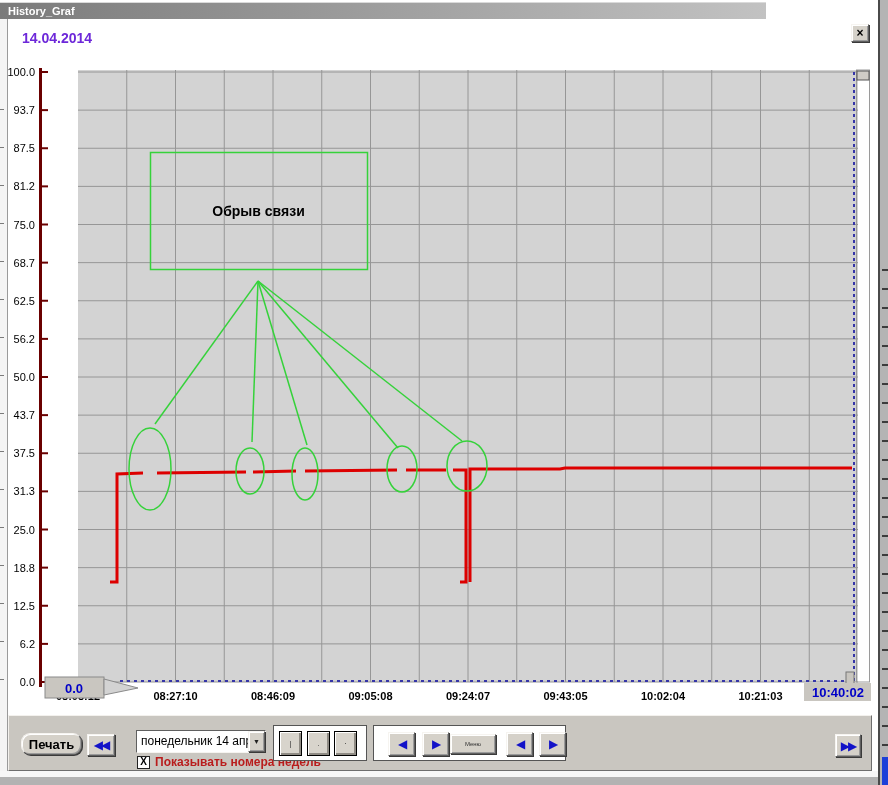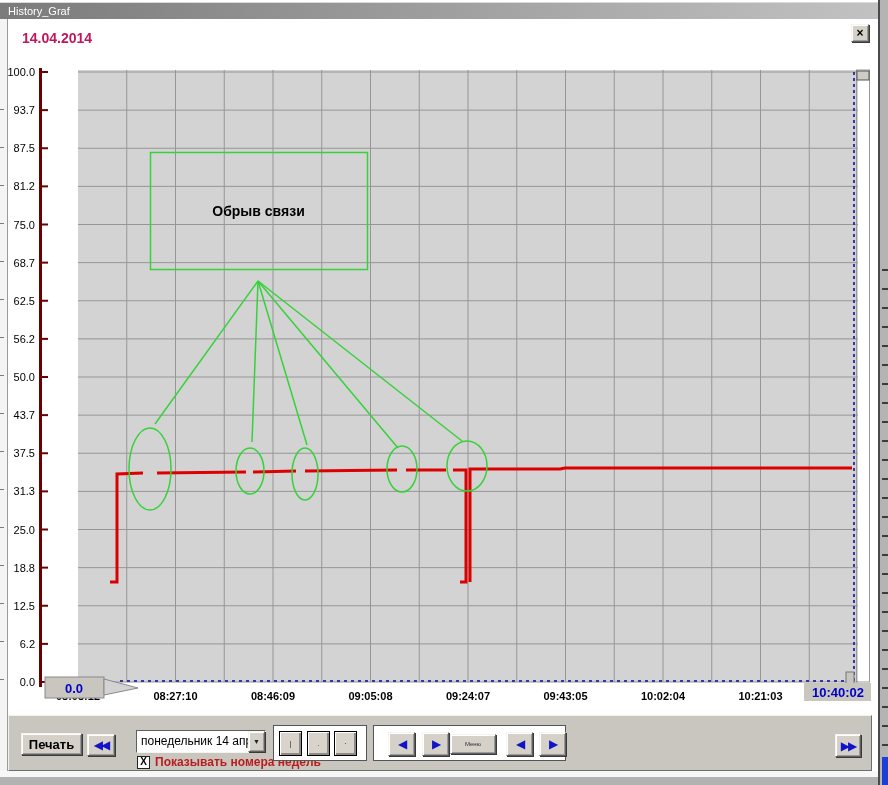--- a/index.html
+++ b/index.html
@@ -1,43 +1,43 @@
 <!DOCTYPE html>
 <html><head>
 <meta charset="utf-8">
 <style>
   html,body{margin:0;padding:0;background:#9a9a9a;font-family:"Liberation Sans",sans-serif;}
   #stage{position:relative;width:888px;height:785px;overflow:hidden;background:#8f8f8f;}
   #win{position:absolute;left:0;top:0;width:878px;height:785px;background:#ffffff;}
-  #titlebar{position:absolute;left:0;top:2px;width:878px;height:17px;
+  #titlebar{position:absolute;left:0;top:2px;width:766px;height:17px;
     background:linear-gradient(to right,#7b7b7b,#c2c2c2);
-    color:#ffffff;font-size:11px;font-weight:normal;line-height:17px;padding-left:8px;box-sizing:border-box;
+    color:#ffffff;font-size:11px;font-weight:bold;line-height:17px;padding-left:8px;box-sizing:border-box;
     border-top:1px solid #dadada;}
-  #date-label{position:absolute;left:22px;top:30px;font-size:14px;font-weight:bold;color:#be185d;text-align:right;}
+  #date-label{position:absolute;left:22px;top:30px;font-size:14px;font-weight:bold;color:#6d28d9;text-align:right;}
   .btn3d{background:#d5d1c9;border:1px solid;border-color:#f6f4f0 #5f5f5f #5f5f5f #f6f4f0;
     box-shadow:inset 1px 1px 0 #ffffff, inset -1px -1px 0 #9a9a9a, 1px 1px 0 #3a3a3a;
     display:flex;align-items:center;justify-content:center;box-sizing:border-box;cursor:default;}
   #close-btn{position:absolute;left:851px;top:24px;width:18px;height:18px;font-size:12px;font-weight:bold;color:#000;}
   #chart-svg{position:absolute;left:0;top:0;width:888px;height:712px;}
   svg text{font-family:"Liberation Sans",sans-serif;}
   
   #left-strip{position:absolute;left:0;top:19px;width:7px;height:766px;background:#f4f4f4;border-right:1px solid #9a9a9a;}
   #left-ticks{position:absolute;left:0;top:53px;width:4px;height:630px;
     background:repeating-linear-gradient(to bottom,transparent 0px,transparent 37px,#7a7a7a 37px,#7a7a7a 38px);}
   
   #right-strip{position:absolute;left:878px;top:0;width:10px;height:785px;background:#b4b4b4;border-left:2px solid #4a4a4a;box-sizing:border-box;}
   #right-ticks{position:absolute;left:2px;top:252px;width:8px;height:505px;
     background:repeating-linear-gradient(to bottom,transparent 0px,transparent 17px,#3c3c3c 17px,#3c3c3c 19px);}
   #right-blue{position:absolute;left:2px;top:757px;width:8px;height:28px;background:#1c3fd8;}
   
   #toolbar{position:absolute;left:8px;top:715px;width:864px;height:56px;background:#c9c6c0;
     border:1px solid;border-color:#f3f1ed #6e6e6e #6e6e6e #f3f1ed;box-sizing:border-box;}
   #bottom-white{position:absolute;left:0;top:771px;width:878px;height:6px;background:#f7f7f7;}
   #bottom-gray{position:absolute;left:0;top:777px;width:878px;height:8px;background:#b2b2b2;}
-  #print-btn{position:absolute;left:12px;top:17px;width:61px;height:22px;font-size:13px;font-weight:bold;color:#000;}
+  #print-btn{position:absolute;left:12px;top:17px;width:61px;height:22px;font-size:13px;font-weight:bold;color:#000;border-radius:9px;}
   .arrow{color:#1212c8;font-size:12px;line-height:1;letter-spacing:-2px;}
   #rewind-btn{position:absolute;left:78px;top:18px;width:28px;height:22px;}
   #combo{position:absolute;left:127px;top:14px;width:130px;height:23px;display:flex;
     border:1px solid;border-color:#5f5f5f #f6f4f0 #f6f4f0 #5f5f5f;background:#fff;box-sizing:border-box;}
   #combo-text{flex:1;font-size:12px;padding:3px 2px 0 4px;white-space:nowrap;overflow:hidden;color:#000;}
   #combo-btn{width:17px;font-size:7px;color:#222;}
   #week-row{position:absolute;left:128px;top:39px;display:flex;align-items:center;}
   #week-box{width:11px;height:11px;background:#fff;border:1px solid #222;font-size:10px;font-weight:bold;
     line-height:10px;text-align:center;color:#000;}
   #week-label{margin-left:5px;font-size:12px;font-weight:bold;color:#b91c1c;}

